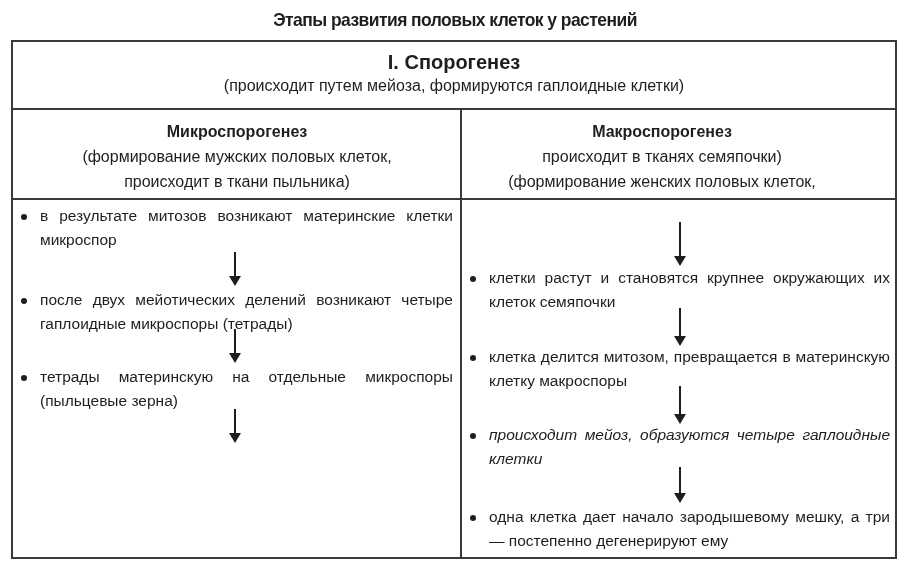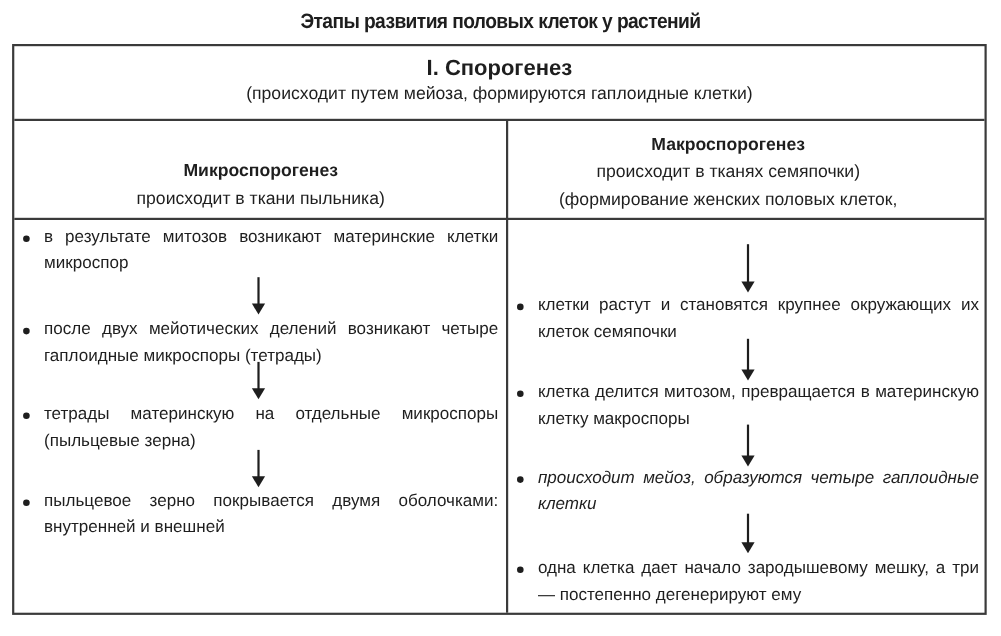--- a/index.html
+++ b/index.html
@@ -49,21 +49,22 @@
 
 <div class="table">
 
   <div class="cell-title" style="left:0; width:882px; top:8px;">
     <div class="bold" style="font-size:20px; line-height:24px;">I. Спорогенез</div>
     <div style="line-height:24px;">(происходит путем мейоза, формируются гаплоидные клетки)</div>
   </div>
   <div class="hline" style="top:66px;"></div>
 
   <div class="cell-title" style="left:0; width:448px; top:78px;">
-    <div class="bold" style="line-height:24px;margin-top:24px;">Микроспорогенез</div>
+    <div class="bold" style="line-height:24px;">Микроспорогенез</div>
+    <div style="line-height:25px;">(формирование мужских половых клеток,</div>
     <div style="line-height:25px;">происходит в ткани пыльника)</div>
   </div>
   <div class="cell-title" style="left:448px; width:402px; top:78px;">
     <div class="bold" style="line-height:24px;">Макроспорогенез</div>
     <div style="line-height:25px;">происходит в тканях семяпочки)</div>
     <div style="line-height:25px;">(формирование женских половых клеток,</div>
   </div>
   <div class="hline" style="top:156px;"></div>
   <div class="vline" style="left:447px; top:67px;"></div>
 
@@ -85,24 +86,20 @@
         <div class="head"></div>
       </div>
     <div class="step" style="top:163px;">
       <span class="bullet"></span>
       <span>тетрады материнскую на отдельные микроспоры (пыльцевые зерна)</span>
     </div>
     <div class="arrow" style="left:212px; top:207px; height:34px;">
         <div class="shaft" style="height:30px;"></div>
         <div class="head"></div>
       </div>
-    <div class="step" style="top:242px;">
-      <span class="bullet"></span>
-      <span>пыльцевое зерно покрывается двумя оболочками: внутренней и внешней</span>
-    </div>
   </div>
 
   <div class="steps" style="left:453px; width:424px; top:160px; height:350px;">
     <div class="arrow" style="left:208px; top:20px; height:44px;">
         <div class="shaft" style="height:40px;"></div>
         <div class="head"></div>
       </div>
     <div class="step" style="top:64px;">
       <span class="bullet"></span>
       <span>клетки растут и становятся крупнее окружающих их клеток семяпочки</span>

